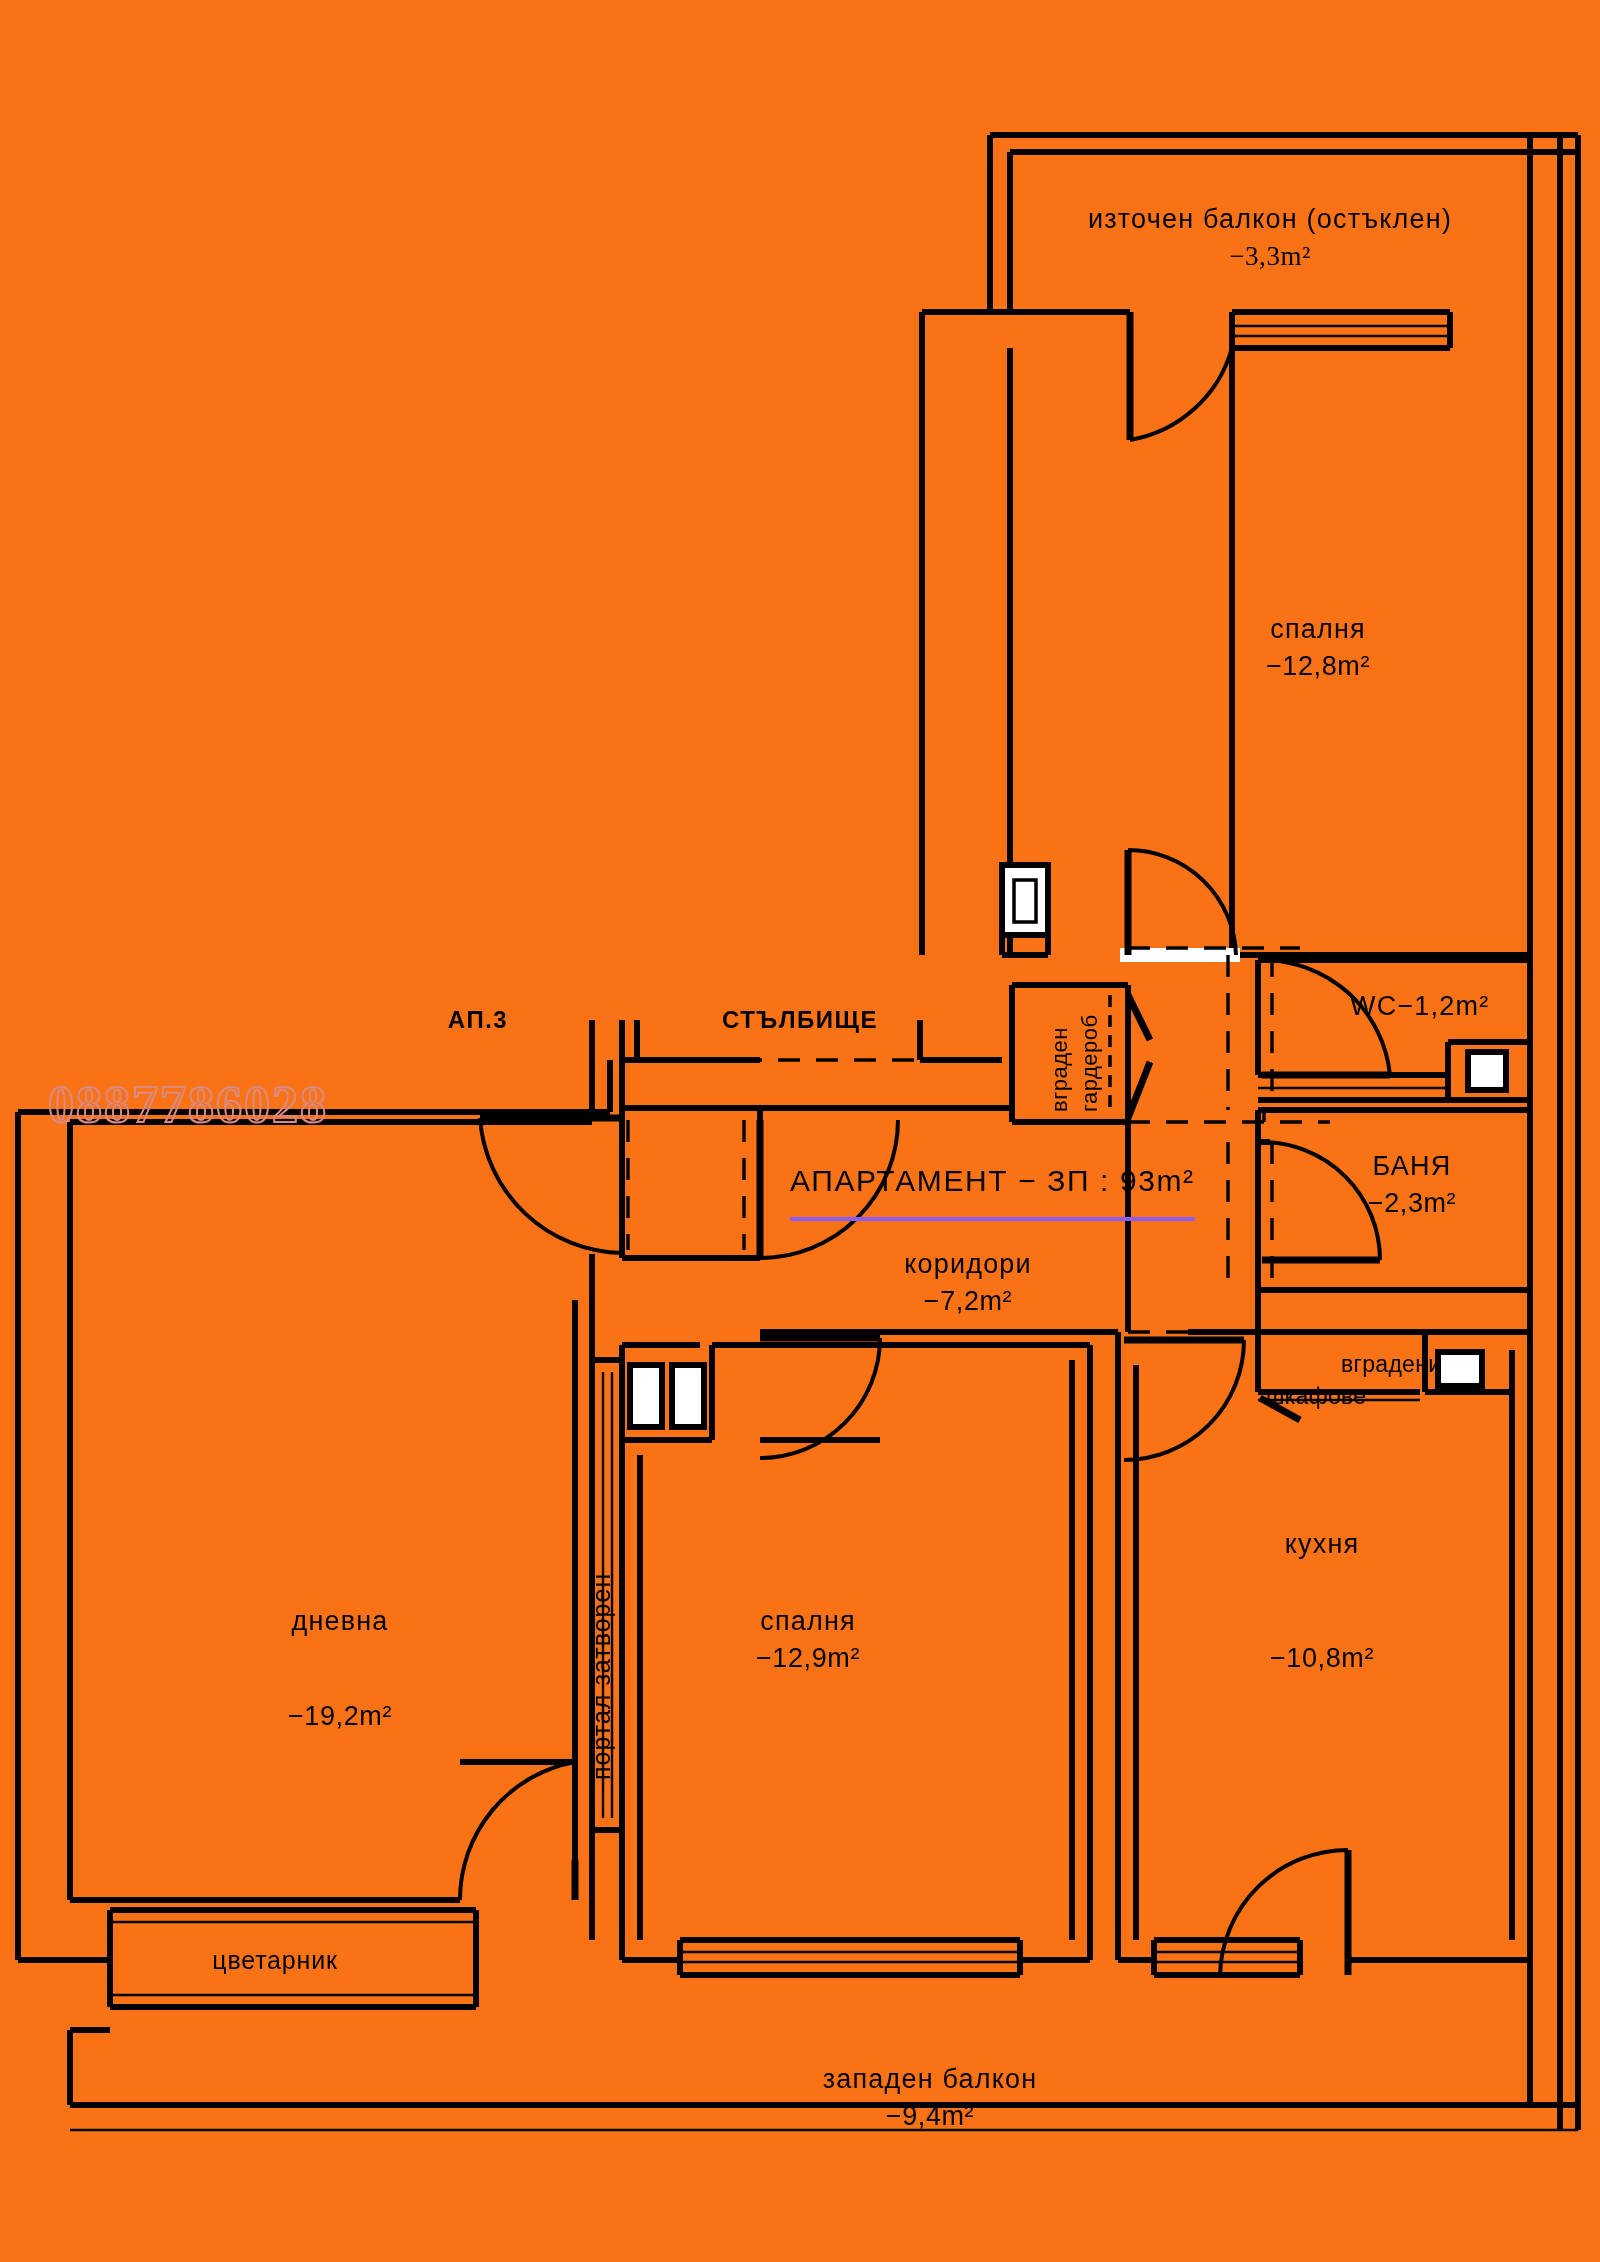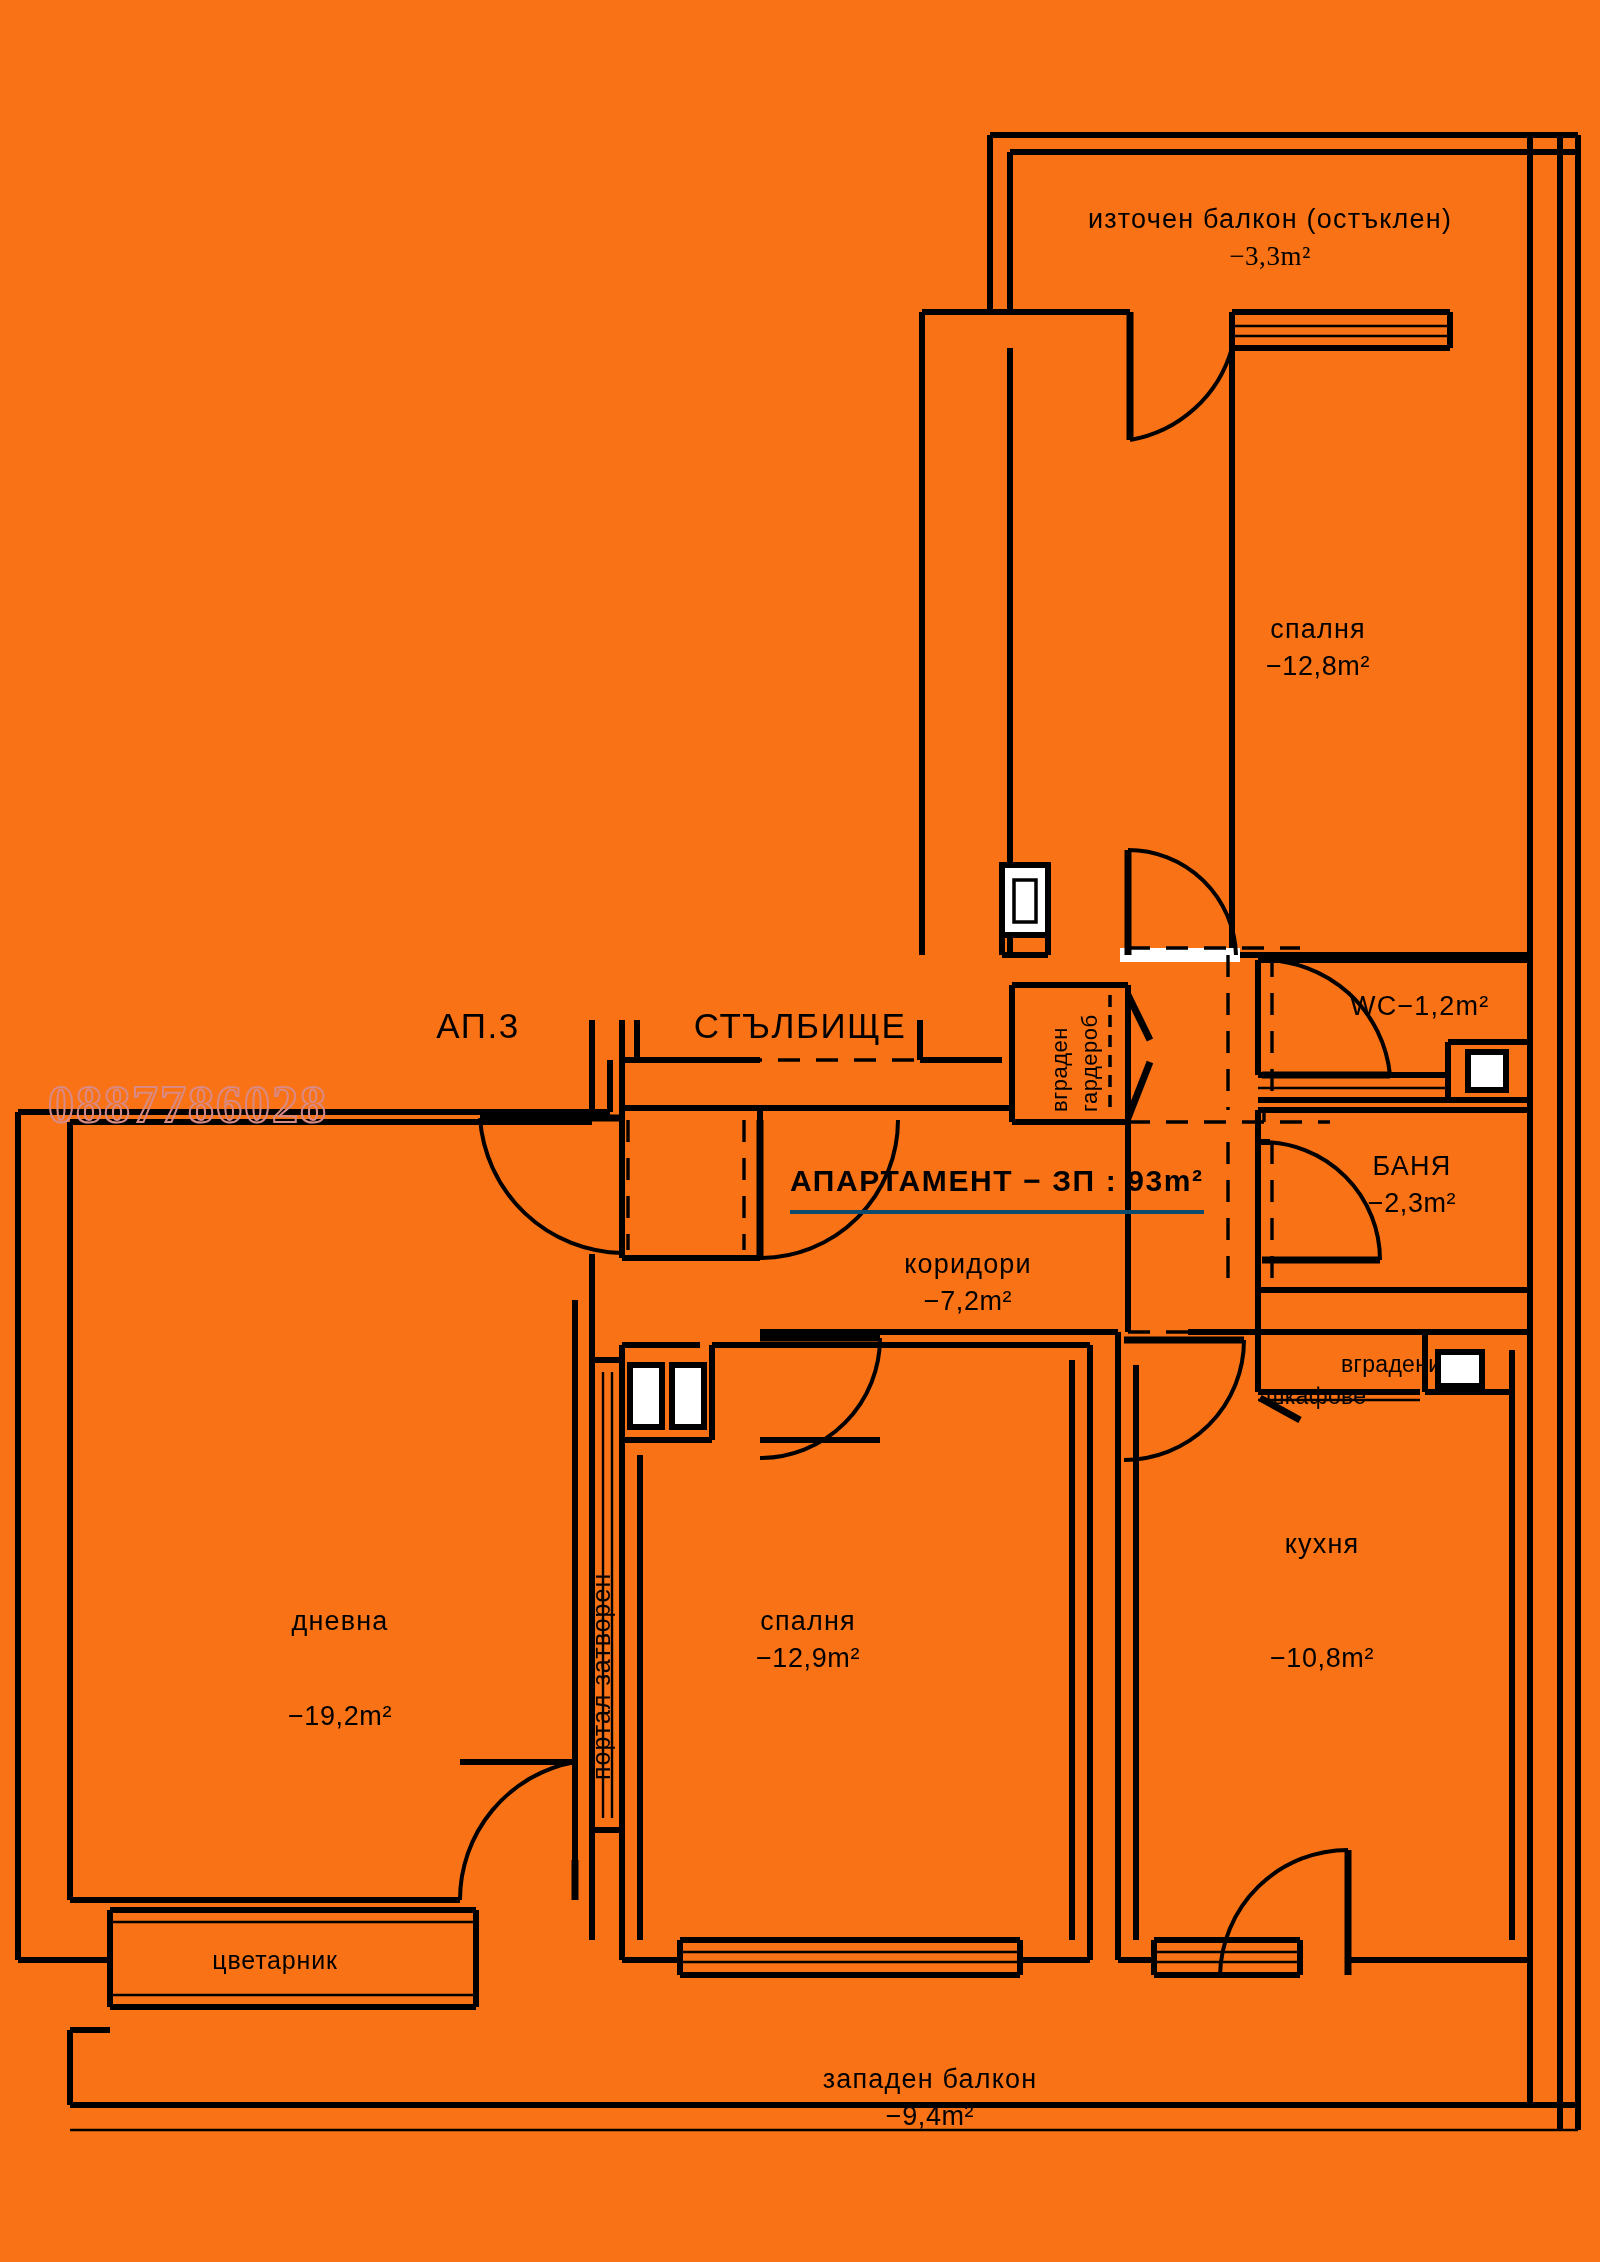--- a/index.html
+++ b/index.html
@@ -35,27 +35,27 @@
     font-family:"Liberation Sans", sans-serif;
     color:#000000;
     white-space:nowrap;
     line-height:1.22;
     letter-spacing:0.5px;
   }
   .lbl.center{transform:translateX(-50%);text-align:center;}
   .room-name{font-size:27px;letter-spacing:1.2px;}
   .room-area{font-size:27px;letter-spacing:0.6px;}
   .tiny{font-size:23px;letter-spacing:0.3px;}
-  .cap{font-size:35px;font-weight:normal;letter-spacing:1.5px;}
+  .cap{font-size:24px;font-weight:bold;letter-spacing:1.5px;}
   .title-apt{
     font-size:30px;
-    font-weight:bold;
+    font-weight:normal;
     letter-spacing:1.6px;
-    border-bottom:4px solid #0c4a6e;
-    padding-bottom:10px;
+    border-bottom:4px solid #8b5cf6;
+    padding-bottom:17px;
   }
   .vert{
     transform-origin:0 0;
     transform:rotate(-90deg);
     font-size:25px;
     letter-spacing:1px;
   }
   .vert-wd{
     transform-origin:0 0;
     transform:rotate(-90deg);

